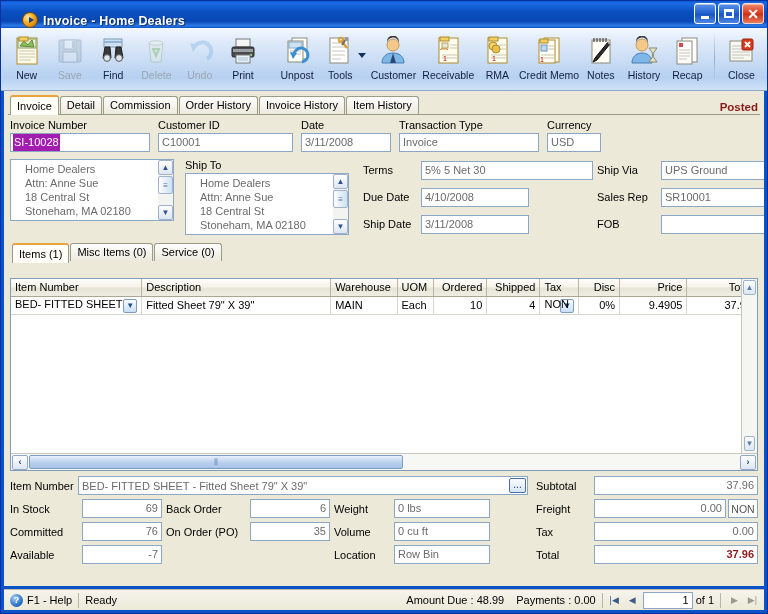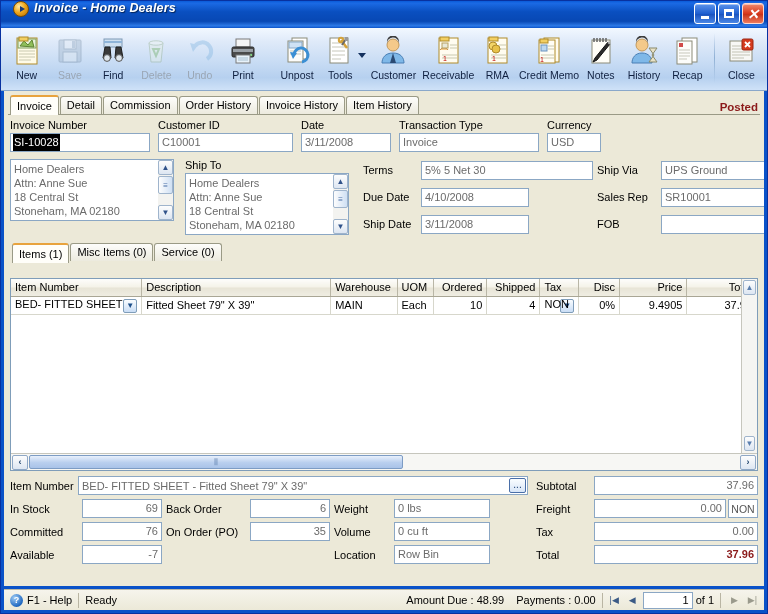--- a/index.html
+++ b/index.html
@@ -18,24 +18,23 @@
     background: linear-gradient(to bottom, #0a52c8 0%, #0a52c8 100%);
     border: 1px solid #0831a0;
     overflow: hidden;
   }
 
   
   #titlebar {
     height: 27px;
     background: linear-gradient(to bottom,
       #0a5ad8 0%, #1b6ae5 8%, #0a4fc0 40%, #0848b4 75%, #2d7ae8 92%, #0a52c8 100%);
-    display: flex; align-items: flex-start;
-    padding-left: 12px;
+    display: flex; align-items: flex-end;
+    padding-left: 21px;
     position: relative;
-    font-style: italic;
   }
   #titlebar .app-icon {
     width: 16px; height: 16px; border-radius: 50%;
     background: radial-gradient(circle at 35% 32%, #ffe9a8 0%, #f0a81e 45%, #b06a00 100%);
     border: 1px solid #7a4a00;
     display: flex; align-items: center; justify-content: center;
     margin-right: 5px; flex: none;
   }
   #titlebar .app-icon::after {
     content: ""; width: 0; height: 0;
@@ -160,34 +159,34 @@
     height: 19px; line-height: 17px;
     border: 1px solid #8ba7c4;
     background: #ffffff;
     font-size: 11px; color: #555;
     padding: 0 3px;
     display: flex; align-items: center;
   }
   .inp.ro { background: #ffffff; color: #6b6b6b; }
   .inp.sel { color: #000; background: #fff; padding: 0 2px; }
   .sel-text {
-    background: #000000; color: #fff; padding: 0 1px;
+    background: #a21caf; color: #fff; padding: 0 1px;
   }
 
   #row1 { display: flex; gap: 0; align-items: flex-end; }
   #row1 > div { margin-right: 8px; }
 
   
   #row2 { display: flex; margin-top: 7px; }
   .addr-wrap { position: relative; }
   .addr {
     width: 164px; height: 62px;
     border: 1px solid #8ba7c4; background: #fff;
     font-size: 11px; color: #6b6b6b;
-    padding: 2px 3px; line-height: 14px;
+    padding: 2px 14px; line-height: 14px;
     overflow: hidden;
   }
   .vsb {
     position: absolute; right: 1px; top: 1px;
     width: 15px; height: 60px;
     background: #f3f3f0;
     display: flex; flex-direction: column; justify-content: space-between;
   }
   .vsb .arw {
     height: 15px; background: linear-gradient(to bottom, #fdfdfd, #dde6f2);

